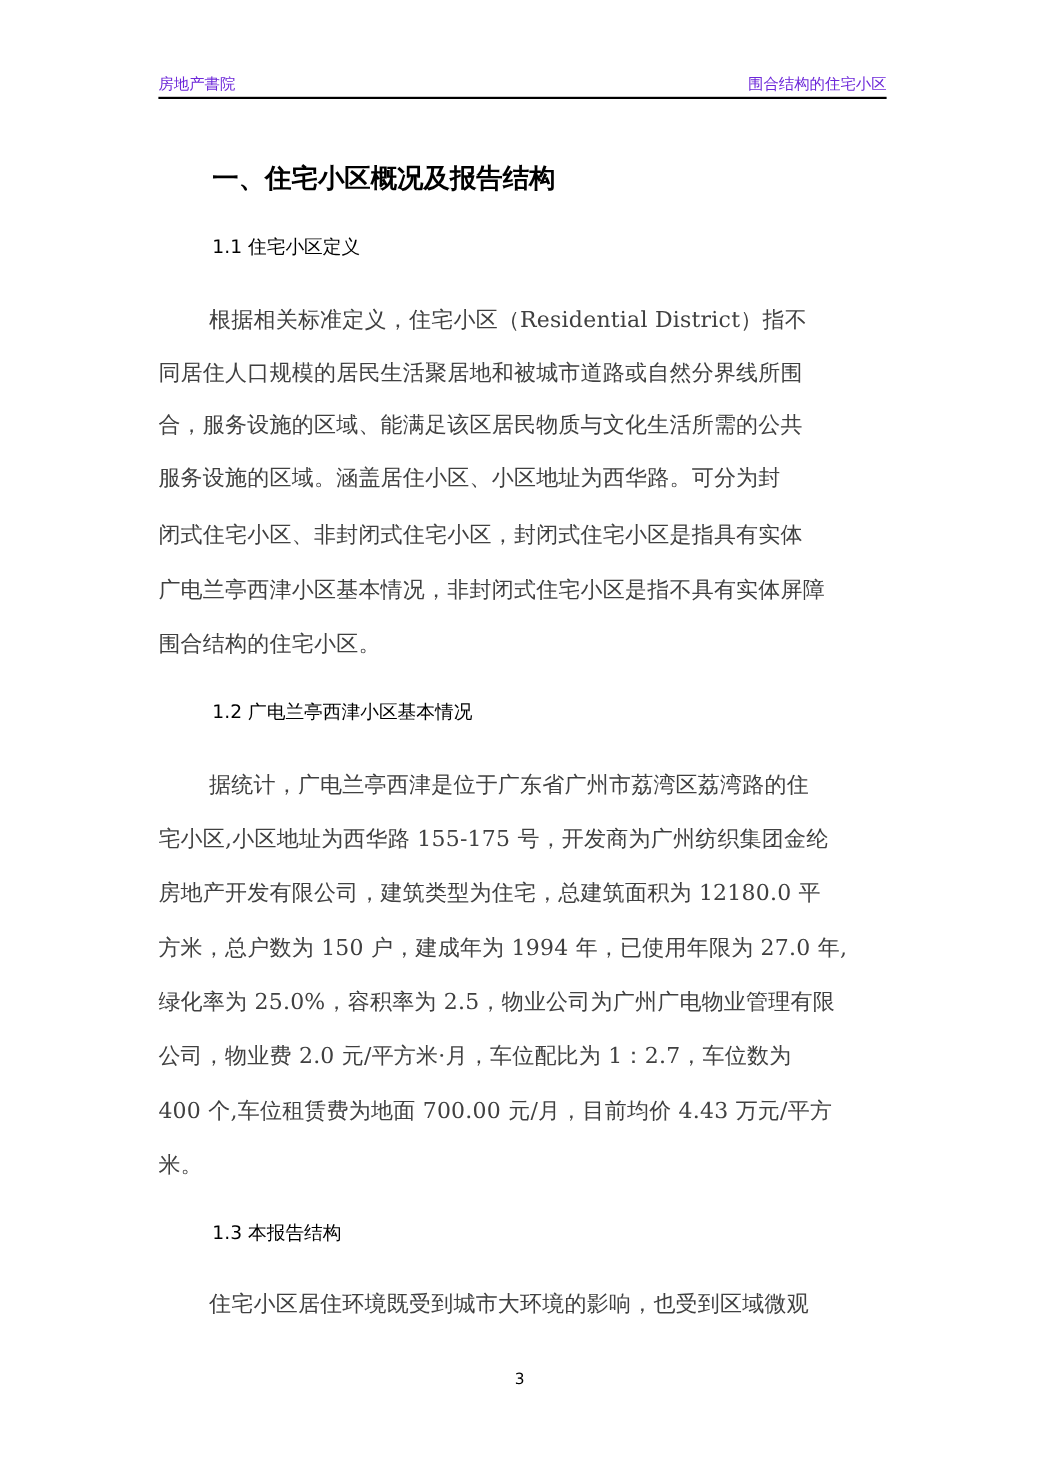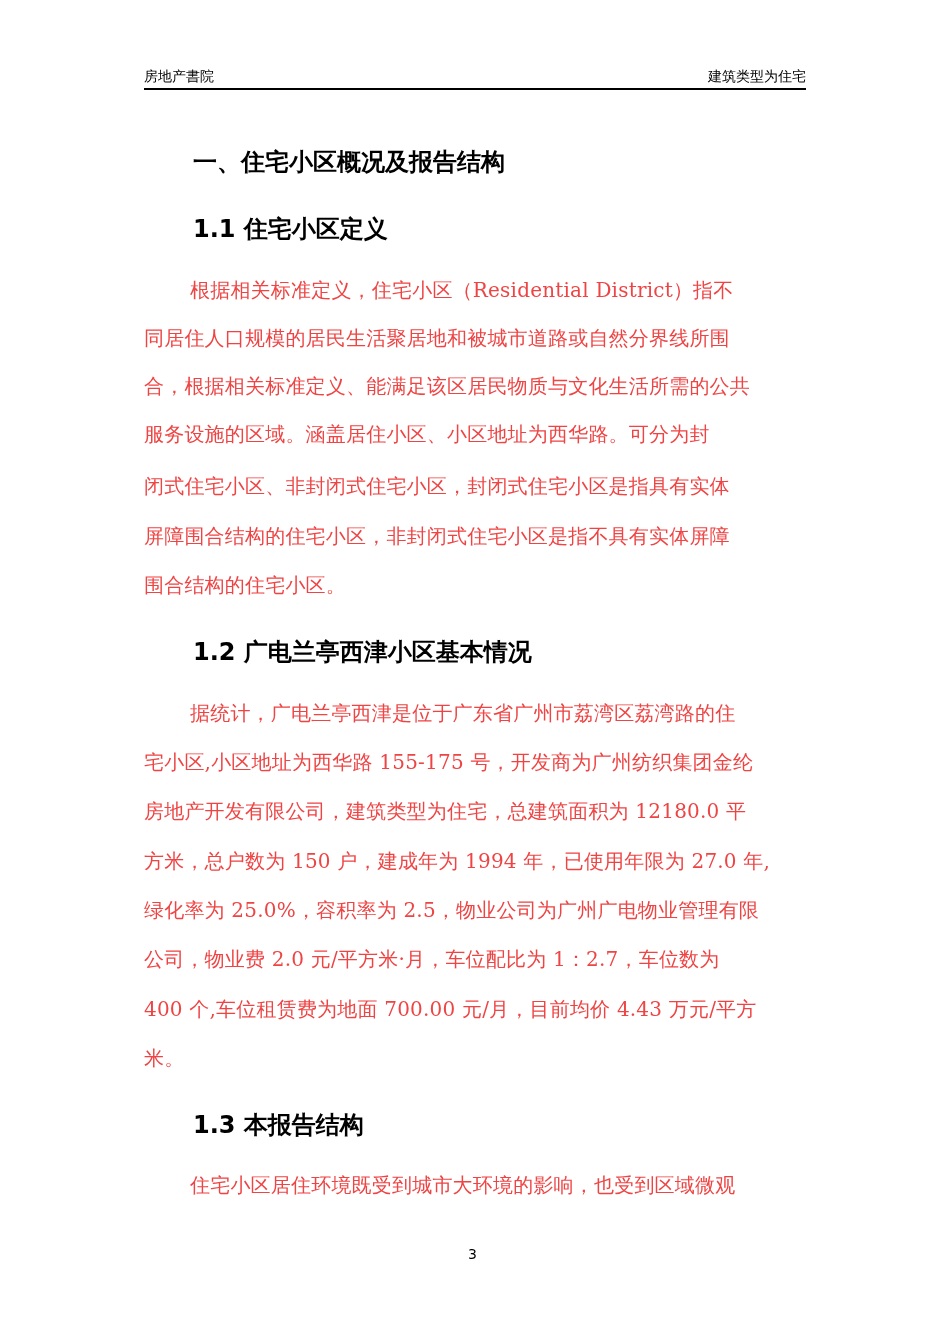--- a/index.html
+++ b/index.html
@@ -16,21 +16,21 @@
       font-family: "DejaVu Serif", "Liberation Serif", serif;
     }
     .header {
       position: absolute;
       left: 144px;
       top: 66px;
       width: 662px;
       height: 22px;
       font-family: "DejaVu Sans", "Liberation Sans", sans-serif;
       font-size: 14px;
-      color: #000000;
+      color: #6d28d9;
       text-align: right;
     }
     .header .left { position: absolute; left: 0; top: 2px; }
     .header .right { position: absolute; right: 0; top: 2px; }
     .header-rule {
       position: absolute;
       left: 144px;
       top: 88px;
       width: 662px;
       height: 2px;
@@ -42,61 +42,61 @@
       top: 146px;
       font-size: 24px;
       font-weight: bold;
       font-family: Liberation Sans, sans-serif;
       letter-spacing: 0px;
       white-space: nowrap;
     }
     .h2 {
       position: absolute;
       left: 193px;
-      font-size: 24px;
-      font-weight: bold;
+      font-size: 17px;
+      font-weight: normal;
       font-family: "DejaVu Sans", "Liberation Sans", sans-serif;
       white-space: nowrap;
     }
     .line {
       position: absolute;
       left: 144px;
       width: 662px;
       font-size: 20px;
       white-space: nowrap;
       letter-spacing: 0.2px;
-      color: #ef4444;
+      color: #404040;
     }
     .line.indent { left: 190px; width: 616px; }
     .page-number {
       position: absolute;
       left: 468px;
       top: 1246px;
       font-size: 14px;
       font-family: "DejaVu Sans", "Liberation Sans", sans-serif;
     }
   </style>
 </head>
 <body>
 
 <div class="header">
   <span class="left">房地产書院</span>
-  <span class="right">建筑类型为住宅</span>
+  <span class="right">围合结构的住宅小区</span>
 </div>
 <div class="header-rule"></div>
 
 <div class="h1">一、住宅小区概况及报告结构</div>
 
 <div class="h2" style="top:213px">1.1 住宅小区定义</div>
 <div class="line indent" style="top:277px">根据相关标准定义，住宅小区（Residential District）指不</div>
 <div class="line" style="top:325px">同居住人口规模的居民生活聚居地和被城市道路或自然分界线所围</div>
-<div class="line" style="top:373px">合，根据相关标准定义、能满足该区居民物质与文化生活所需的公共</div>
+<div class="line" style="top:373px">合，服务设施的区域、能满足该区居民物质与文化生活所需的公共</div>
 <div class="line" style="top:421px">服务设施的区域。涵盖居住小区、小区地址为西华路。可分为封</div>
 <div class="line" style="top:473px">闭式住宅小区、非封闭式住宅小区，封闭式住宅小区是指具有实体</div>
-<div class="line" style="top:523px">屏障围合结构的住宅小区，非封闭式住宅小区是指不具有实体屏障</div>
+<div class="line" style="top:523px">广电兰亭西津小区基本情况，非封闭式住宅小区是指不具有实体屏障</div>
 <div class="line" style="top:572px">围合结构的住宅小区。</div>
 
 <div class="h2" style="top:636px">1.2 广电兰亭西津小区基本情况</div>
 <div class="line indent" style="top:700px">据统计，广电兰亭西津是位于广东省广州市荔湾区荔湾路的住</div>
 <div class="line" style="top:749px">宅小区,小区地址为西华路 155-175 号，开发商为广州纺织集团金纶</div>
 <div class="line" style="top:798px">房地产开发有限公司，建筑类型为住宅，总建筑面积为 12180.0 平</div>
 <div class="line" style="top:848px">方米，总户数为 150 户，建成年为 1994 年，已使用年限为 27.0 年,</div>
 <div class="line" style="top:897px">绿化率为 25.0%，容积率为 2.5，物业公司为广州广电物业管理有限</div>
 <div class="line" style="top:946px">公司，物业费 2.0 元/平方米·月，车位配比为 1：2.7，车位数为</div>
 <div class="line" style="top:996px">400 个,车位租赁费为地面 700.00 元/月，目前均价 4.43 万元/平方</div>

